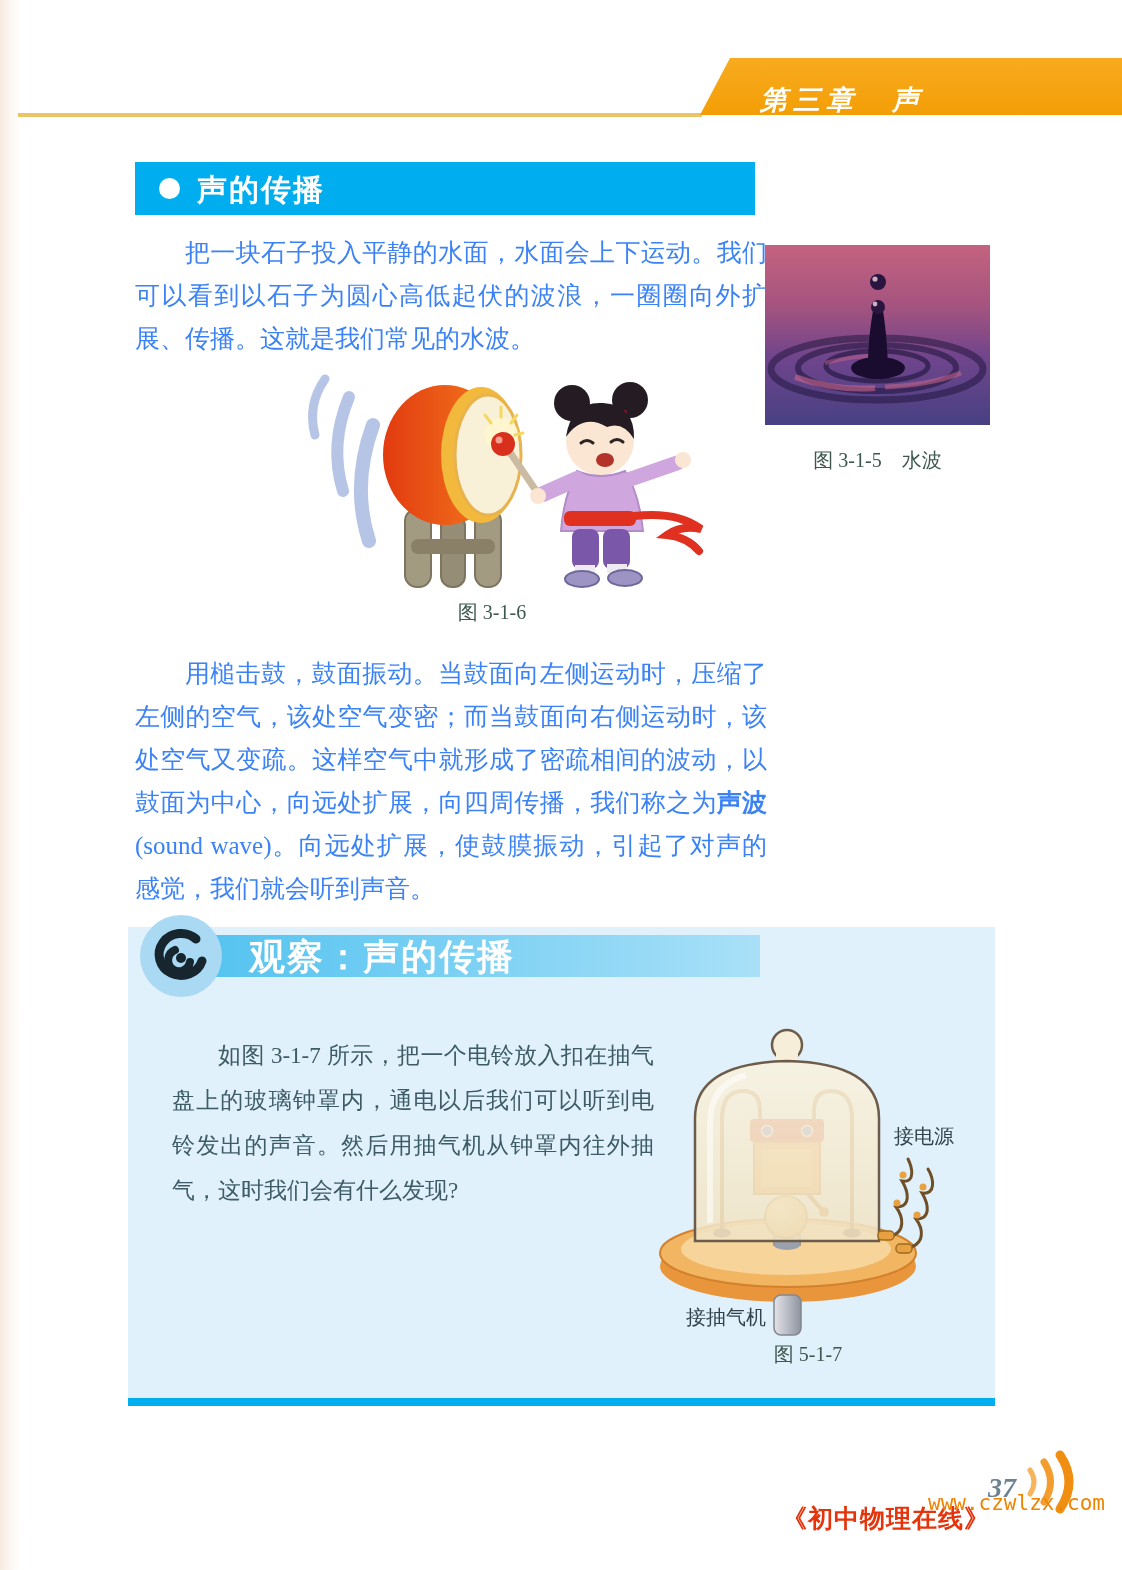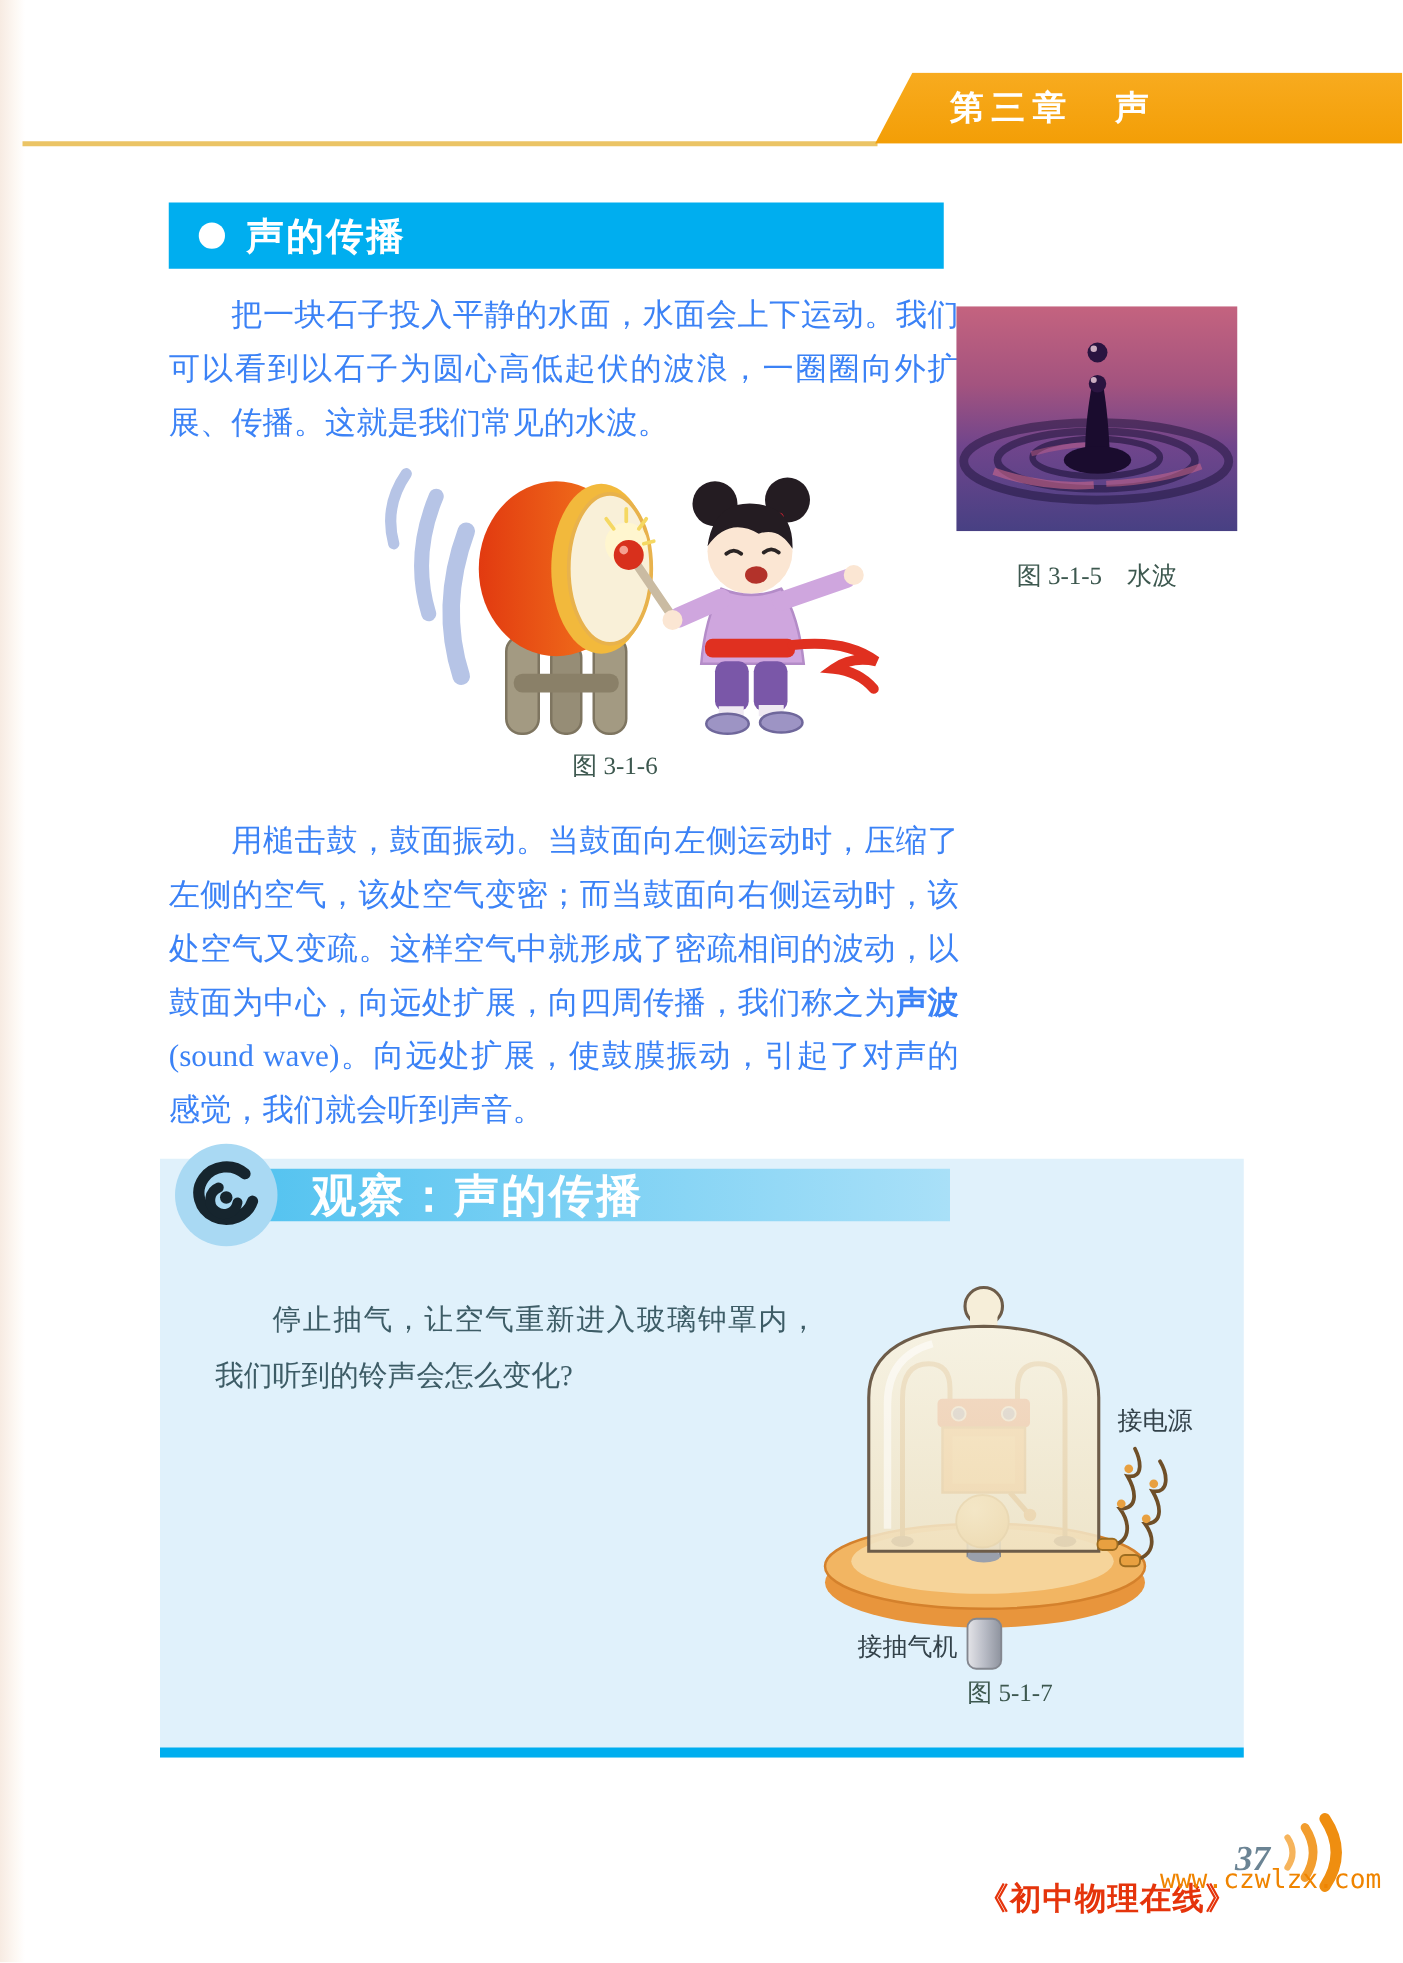--- a/index.html
+++ b/index.html
@@ -8,23 +8,23 @@
     font-family:"Liberation Serif","DejaVu Serif",serif;overflow:hidden;
   }
   .abs{position:absolute;}
   
   .page-edge{left:0;top:0;width:20px;height:1570px;
     background:linear-gradient(to right,#f7ebe2,#fdf8f3 60%,#ffffff);}
   
   .chapter-banner{left:700px;top:58px;width:422px;height:57px;
     background:linear-gradient(180deg,#f8ab1f,#f39e06);
     clip-path:polygon(30px 0,100% 0,100% 100%,0 100%);}
-  .chapter-title{position:absolute;left:60px;top:0;height:57px;line-height:57px;
+  .chapter-title{position:absolute;left:60px;top:14px;height:57px;line-height:57px;
     color:#fff;font-family:"Liberation Sans",sans-serif;font-weight:bold;
-    font-size:27px;letter-spacing:6px;}
+    font-style:italic;font-size:27px;letter-spacing:6px;}
   .gold-rule{left:18px;top:113px;width:684px;height:4px;background:#ebc express;background:#ebc465;}
   
   .section-bar{left:135px;top:162px;width:620px;height:53px;background:#00AEEF;}
   .bullet-dot{position:absolute;left:24px;top:16px;width:21px;height:21px;border-radius:50%;background:#ffffff;}
   .section-title{position:absolute;left:62px;top:0;height:53px;line-height:55px;color:#fff;
     font-family:"Liberation Sans",sans-serif;font-weight:bold;font-size:30px;letter-spacing:2px;}
   
   .bodytext{color:#3b82f6;font-size:25px;line-height:43px;text-align:justify;
     text-indent:2em;width:632px;}
   .para1{left:135px;top:231px;}
@@ -186,21 +186,21 @@
   </div>
   <div class="obs-icon">
     <svg width="82" height="82" viewBox="0 0 82 82">
       <path d="M 56 24 A 22 21 0 1 0 62 46" fill="none" stroke="#16252e" stroke-width="9" stroke-linecap="round"></path>
       <path d="M 35 35 A 11 11 0 1 0 50 47" fill="none" stroke="#16252e" stroke-width="8" stroke-linecap="round"></path>
       <circle cx="41" cy="43" r="5" fill="#16252e"></circle>
     </svg>
   </div>
 
   <div class="obs-text">
-    <p>停止抽气，让空气重新进入玻璃钟罩内，我们听到的铃声会怎么变化?</p>
+    <p>如图 3-1-7 所示，把一个电铃放入扣在抽气盘上的玻璃钟罩内，通电以后我们可以听到电铃发出的声音。然后用抽气机从钟罩内往外抽气，这时我们会有什么发现?</p>
   </div>
 
   <div class="belljar">
     <svg width="300" height="315" viewBox="0 0 300 315">
       <defs>
         <linearGradient id="glass" x1="0" y1="0" x2="0" y2="1">
           <stop offset="0" stop-color="#f9f2df"></stop>
           <stop offset="1" stop-color="#f0e3c4"></stop>
         </linearGradient>
         <linearGradient id="stemg" x1="0" y1="0" x2="1" y2="0">

